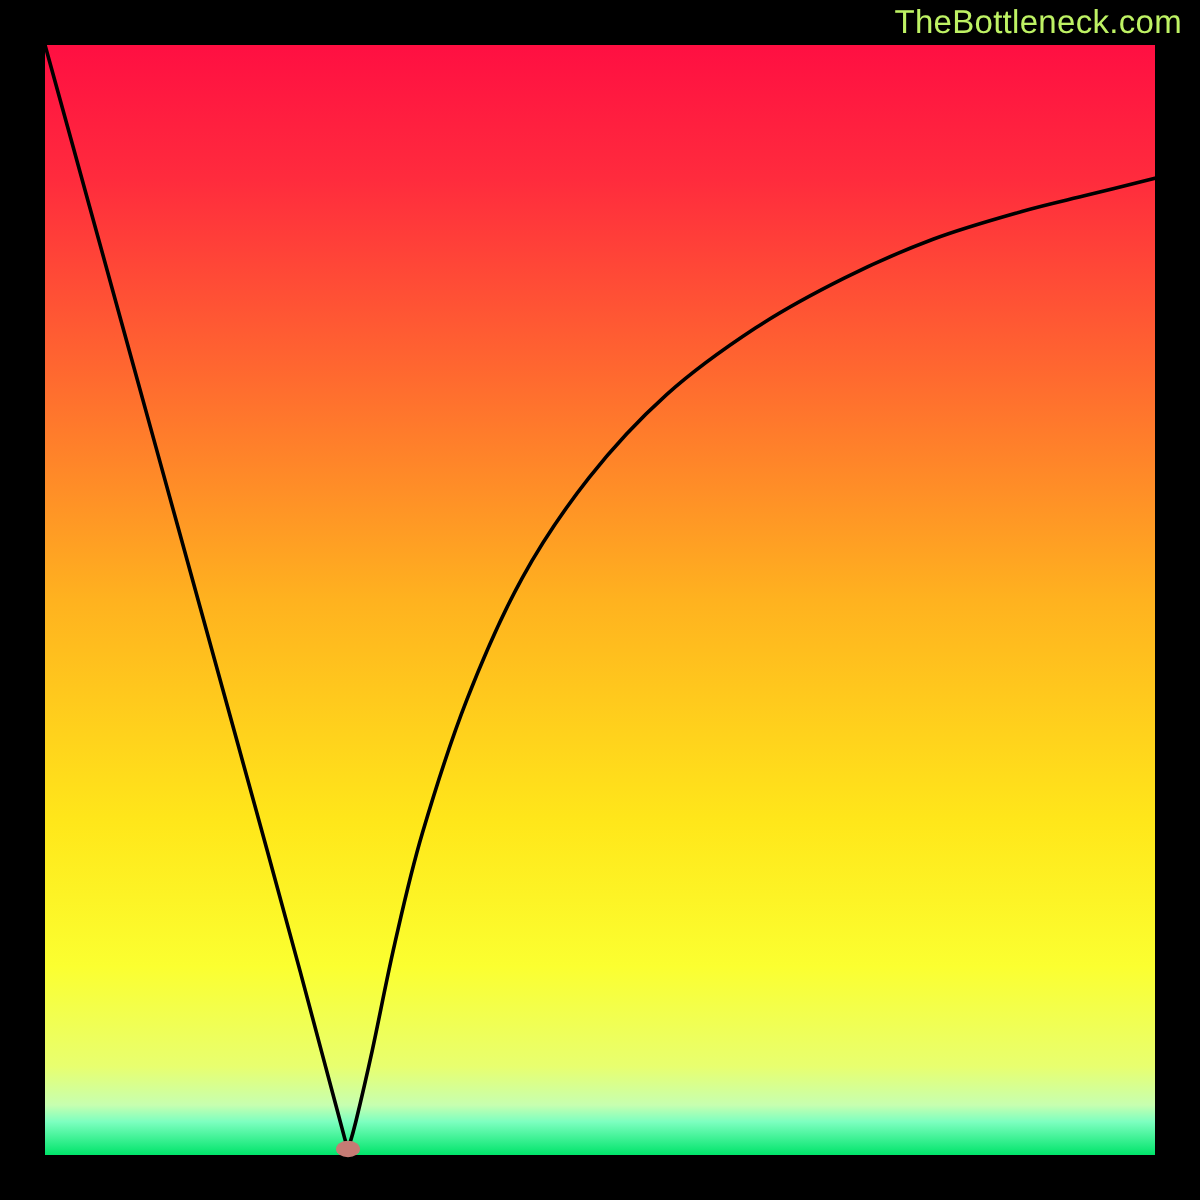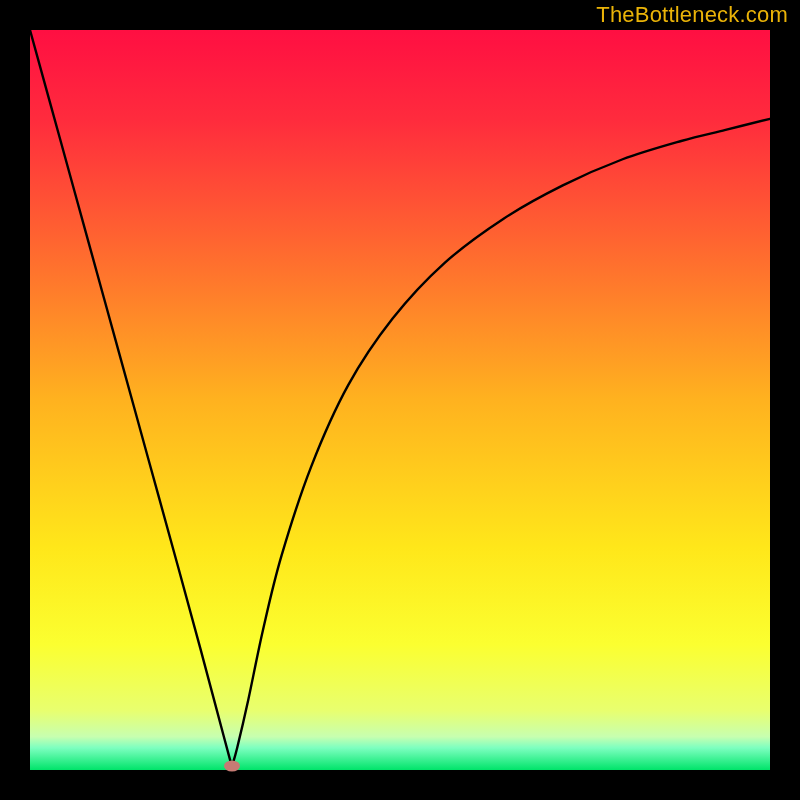--- a/index.html
+++ b/index.html
@@ -14,21 +14,21 @@
   .frame {
     position: relative;
     width: 800px;
     height: 800px;
     background: #000;
   }
   .watermark {
     position: absolute;
     top: 2px;
     right: 12px;
-    color: #eab308;
+    color: #bef264;
     font-size: 22px;
     letter-spacing: 0.2px;
     font-weight: 400;
     z-index: 10;
   }
   .plot-bg {
     position: absolute;
     left: 30px;
     top: 30px;
     width: 740px;

